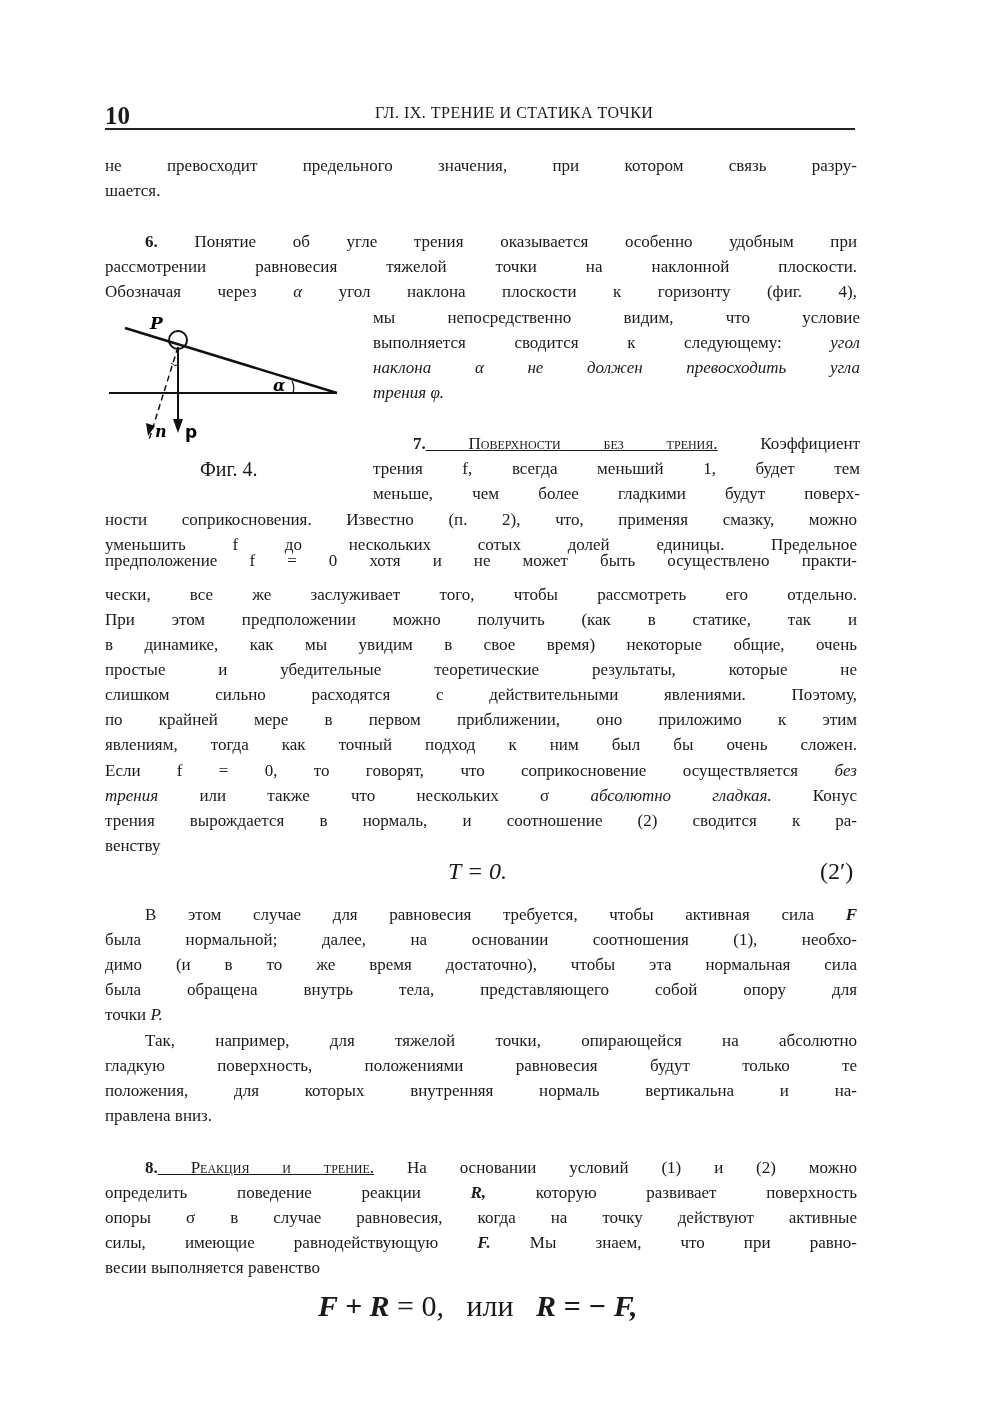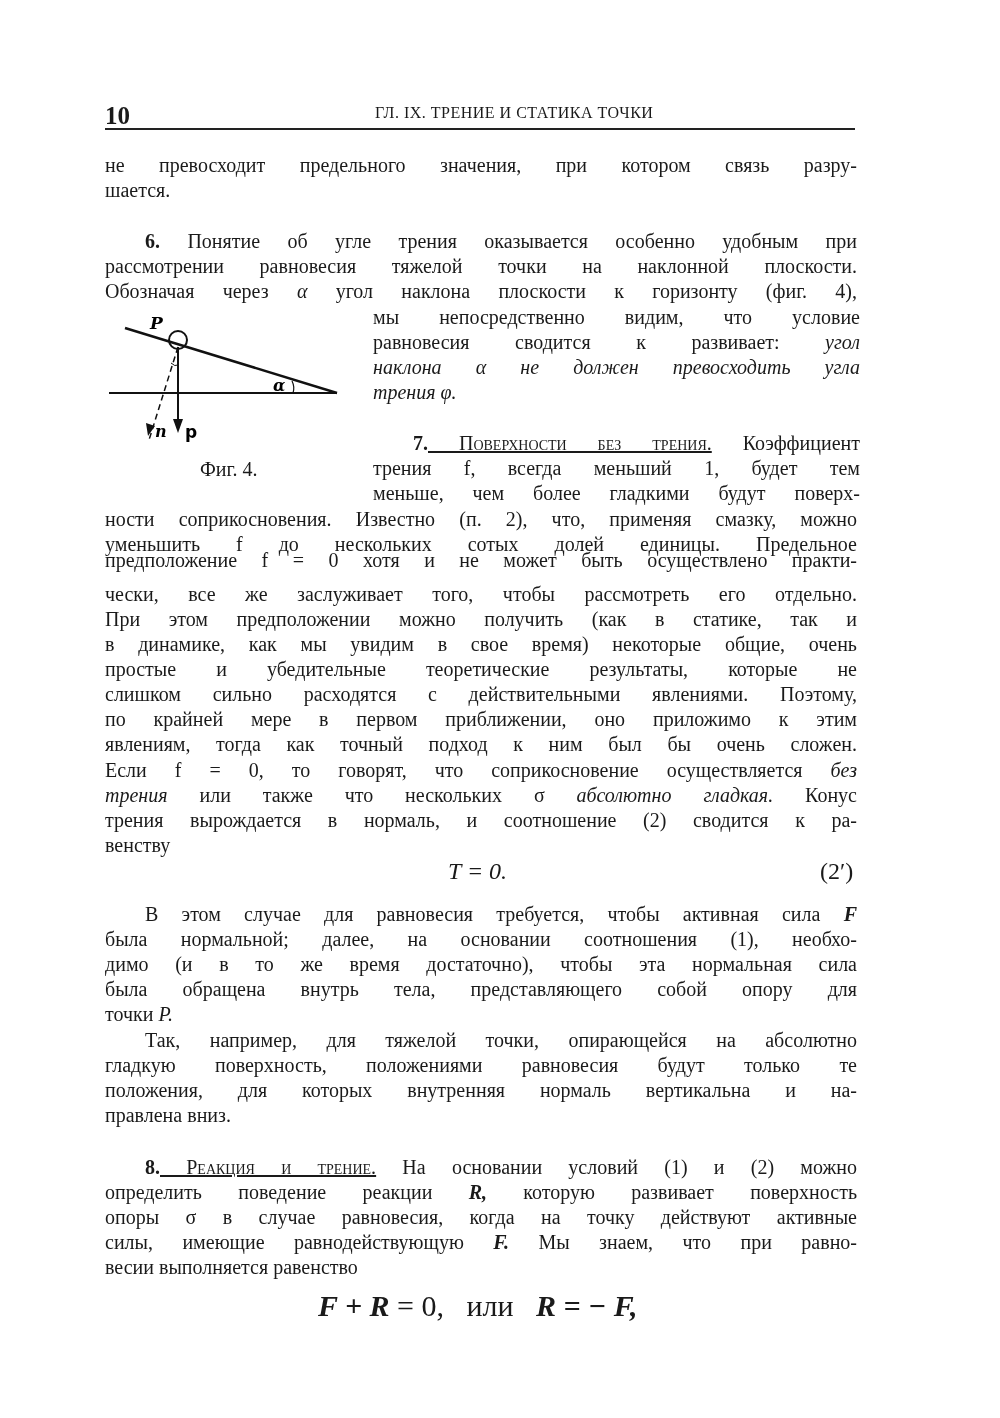--- a/index.html
+++ b/index.html
@@ -2,21 +2,21 @@
 <html><head>
 <meta charset="utf-8">
 <style>
   html, body { margin: 0; padding: 0; background: #ffffff; }
   body { width: 1000px; height: 1418px; position: relative; overflow: hidden;
          font-family: "Liberation Serif", "DejaVu Serif", serif; color: #1a1a1a; }
   .page { position: absolute; left: 105px; top: 0; width: 755px; }
   .header { position: absolute; top: 100px; left: 0; width: 750px; height: 28px; border-bottom: 2px solid #222; }
   .pagenum { position: absolute; left: 0; top: 2px; font-size: 25px; font-weight: bold; }
   .running { position: absolute; left: 237px; top: 4px; font-size: 16px; letter-spacing: 0.5px; margin-left: 33px; }
-  .line { position: absolute; left: 0; width: 752px; font-size: 20px; line-height: 25px; white-space: nowrap;
+  .line { position: absolute; left: 0; width: 752px; font-size: 17px; line-height: 25px; white-space: nowrap;
           text-align: justify; text-align-last: justify; }
   .line.last { text-align-last: left; }
   .line.short { width: 487px; left: 268px; }
   .it { font-style: italic; }
   .b { font-weight: bold; }
   .sc { font-variant: small-caps; text-decoration: underline; }
   .eq { position: absolute; font-size: 24px; }
   .fig { position: absolute; left: 0; top: 315px; width: 250px; height: 130px; }
   .figcap { position: absolute; left: 95px; top: 458px; font-size: 20px; }
 </style>
@@ -31,21 +31,21 @@
   </div>
 
   <div class="line" style="top:153px">не превосходит предельного значения, при котором связь разру-</div>
   <div class="line last" style="top:178px">шается.</div>
 
   <div class="line" style="top:229px; left:40px; width:712px"><span class="b">6.</span><span> Понятие об угле трения оказывается особенно удобным при</span></div>
   <div class="line" style="top:254px">рассмотрении равновесия тяжелой точки на наклонной плоскости.</div>
   <div class="line" style="top:279px"><span>Обозначая через </span><span class="it">α</span><span> угол наклона плоскости к горизонту (фиг. 4),</span></div>
 
   <div class="line short" style="top:305px">мы непосредственно видим, что условие</div>
-  <div class="line short" style="top:330px"><span>равновесия сводится к развивает: </span><span class="it">угол</span></div>
+  <div class="line short" style="top:330px"><span>выполняется сводится к следующему: </span><span class="it">угол</span></div>
   <div class="line short it" style="top:355px">наклона α не должен превосходить угла</div>
   <div class="line short it last" style="top:380px">трения φ.</div>
 
   <div class="line short" style="top:431px; left:308px; width:447px"><span class="b">7.</span><span class="sc"> Поверхности без трения.</span><span> Коэффициент</span></div>
   <div class="line short" style="top:456px">трения f, всегда меньший 1, будет тем</div>
   <div class="line short" style="top:481px">меньше, чем более гладкими будут поверх-</div>
 
   <div class="line" style="top:507px">ности соприкосновения. Известно (п. 2), что, применяя смазку, можно</div>
   <div class="line" style="top:532px">уменьшить f до нескольких сотых долей единицы. Предельное</div>
   <div class="line" style="top:548px">предположение f = 0 хотя и не может быть осуществлено практи-</div>

